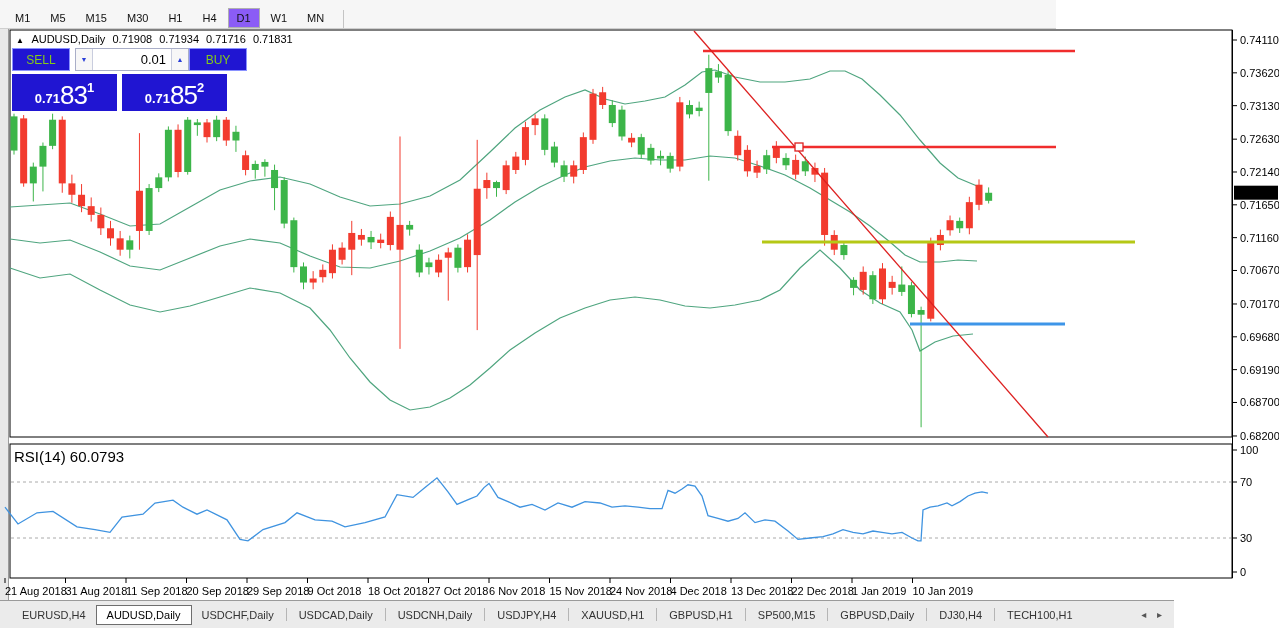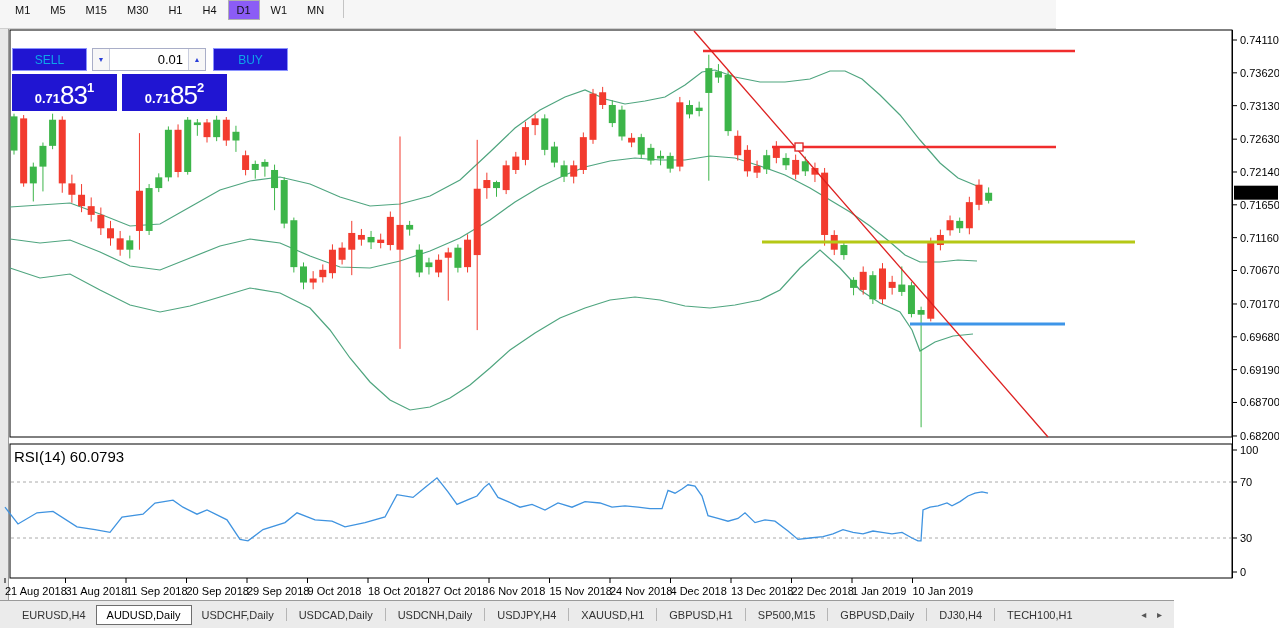--- a/index.html
+++ b/index.html
@@ -1,35 +1,35 @@
 <!DOCTYPE html>
 <html><head>
 <meta charset="utf-8">
 <style>
   html,body{margin:0;padding:0;}
   body{width:1279px;height:628px;overflow:hidden;background:#fff;position:relative;
        font-family:"Liberation Sans",sans-serif;-webkit-font-smoothing:antialiased;}
   #toolbar{position:absolute;top:0;left:0;width:1056px;height:29px;background:#f6f6f6;
-       border-bottom:1px solid #cfcfcf;display:flex;align-items:flex-start;padding-left:6px;box-sizing:border-box;}
+       border-bottom:1px solid #cfcfcf;display:flex;align-items:flex-end;padding-left:6px;box-sizing:border-box;}
   .tf-btn{font-size:11px;color:#111;padding:3px 8px;margin-right:2px;border:1px solid transparent;
        background:transparent;font-family:inherit;cursor:default;}
   .tf-btn.active{background:#8b5cf6;border:1px solid #b0b0b0;}
   .tb-sep{width:1px;height:18px;background:#c4c4c4;margin:0 8px;}
   #workspace{position:absolute;top:29px;left:0;width:1279px;height:571px;}
   #chart-svg{position:absolute;top:0;left:0;}
   svg text{font-family:"Liberation Sans",sans-serif;font-size:11px;fill:#000;}
   #chart-title{position:absolute;top:4px;left:16px;font-size:11px;color:#000;z-index:5;white-space:nowrap;}
   #chart-title .tt{margin-right:4px;}
   #chart-title .tri{font-size:8px;margin-right:5px;}
   #trade-panel{position:absolute;top:19px;left:12px;z-index:6;}
   .tp-row1{display:flex;height:23px;align-items:stretch;}
-  .btn-sell,.btn-buy{width:75px;background:#2015d2;color:#0ea5e9;font-size:12px;border:1px solid #8a92ff;
+  .btn-sell,.btn-buy{width:58px;background:#2015d2;color:#84cc16;font-size:12px;border:1px solid #8a92ff;
        display:flex;align-items:center;justify-content:center;box-sizing:border-box;}
   .btn-sell{margin-right:5px;}
-  .btn-buy{margin-left:7px;}
+  .btn-buy{}
   .lot-group{display:flex;border:1px solid #a9aec8;background:#14b8a6;}
   .spin{width:16px;background:#f7f7f7;color:#2a3fd8;font-size:7px;display:flex;align-items:center;
        justify-content:center;}
   .spin-dn{border-right:1px solid #c9cdde;}
   .spin-up{border-left:1px solid #c9cdde;}
   .lot{width:68px;font-size:13px;color:#000;display:flex;align-items:center;justify-content:flex-end;
        padding:0 5px;background:#fff;}
   .tp-row2{display:flex;margin-top:3px;}
   .big{width:105px;height:37px;background:#2015d2;color:#fff;display:flex;align-items:flex-end;
        justify-content:center;padding-bottom:3px;box-sizing:border-box;text-align:center;}
@@ -348,20 +348,28 @@
       <line x1="731" y1="549" x2="731" y2="554" stroke="#000"></line>
       <text x="731" y="566">13 Dec 2018</text>
       <line x1="791.5" y1="549" x2="791.5" y2="554" stroke="#000"></line>
       <text x="791.5" y="566">22 Dec 2018</text>
       <line x1="852" y1="549" x2="852" y2="554" stroke="#000"></line>
       <text x="852" y="566">1 Jan 2019</text>
       <line x1="912.5" y1="549" x2="912.5" y2="554" stroke="#000"></line>
       <text x="912.5" y="566">10 Jan 2019</text>
     </svg>
 
+  <div id="chart-title">
+    <span class="tt tri">▲</span>
+    <span class="tt">AUDUSD,Daily</span>
+    <span class="tt">0.71908</span>
+    <span class="tt">0.71934</span>
+    <span class="tt">0.71716</span>
+    <span class="tt">0.71831</span>
+  </div>
 
   <div id="trade-panel">
     <div class="tp-row1">
       <div class="btn-sell">SELL</div>
       <div class="lot-group">
         <div class="spin spin-dn">▼</div>
         <div class="lot">0.01</div>
         <div class="spin spin-up">▲</div>
       </div>
       <div class="btn-buy">BUY</div>

